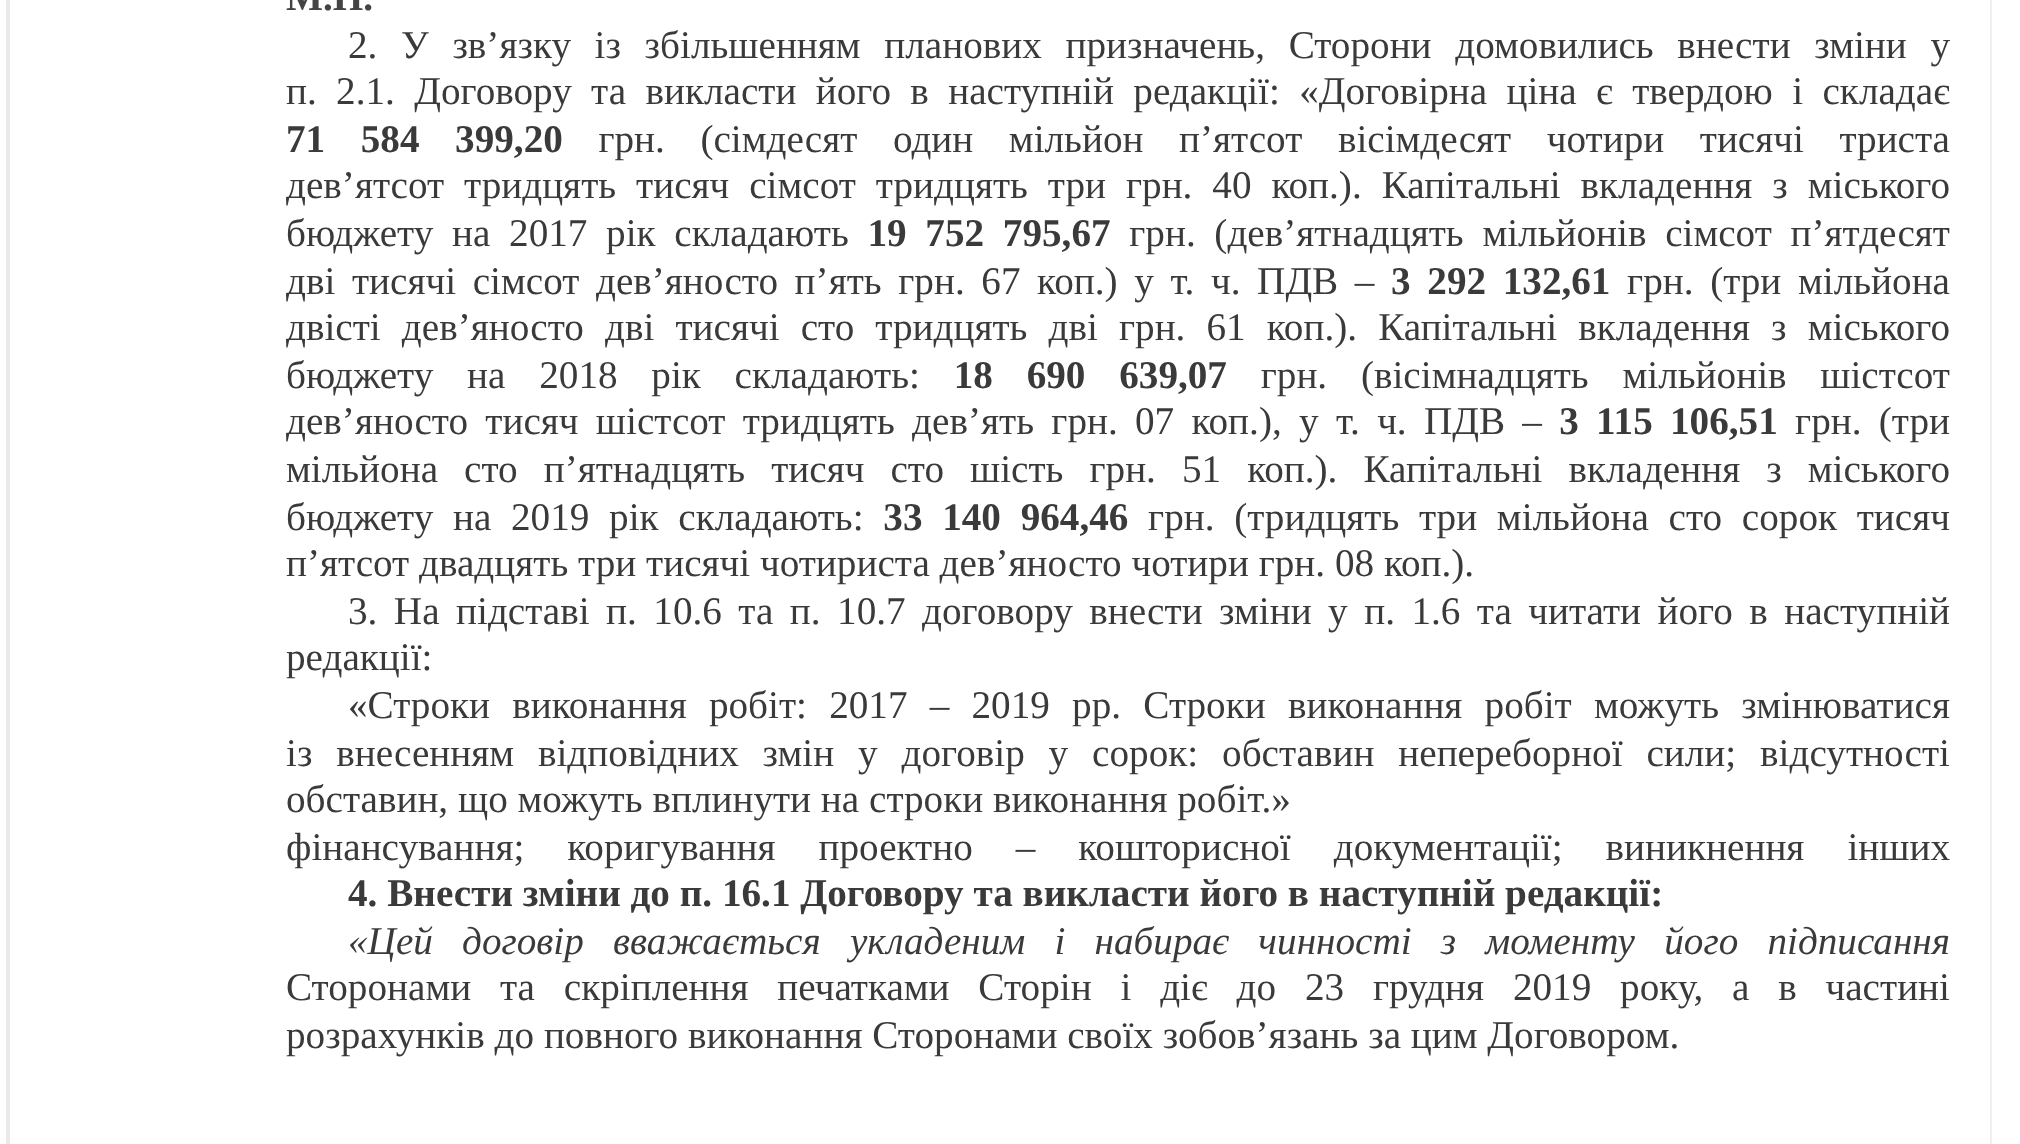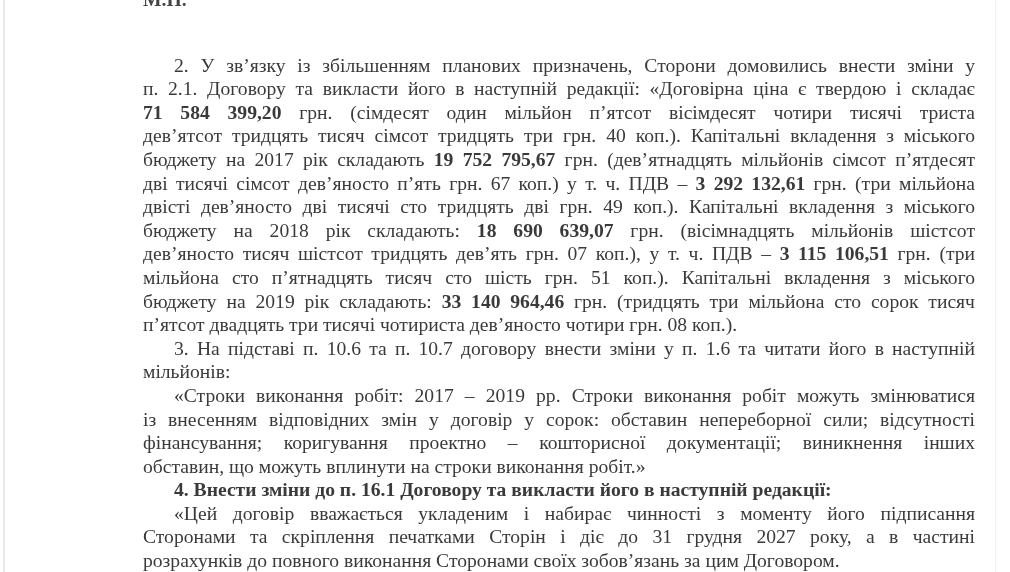--- a/index.html
+++ b/index.html
@@ -30,41 +30,41 @@
 </head>
 <body>
 
 <div class="left-edge"></div>
 <div class="right-edge"></div>
 
 <div class="page" id="page">
   <div class="line last top-fragment">М.П.</div>
   <div id="sections">
       <div>
-        <span class="line" style="padding-left: 31px; margin-top: 42px;">2. У зв’язку із збільшенням планових призначень, Сторони домовились внести зміни у</span>
+        <span class="line" style="padding-left: 31px;">2. У зв’язку із збільшенням планових призначень, Сторони домовились внести зміни у</span>
         <span class="line">п. 2.1. Договору та викласти його в наступній редакції: «Договірна ціна є твердою і складає</span>
         <span class="line"><b>71 584 399,20</b>     грн. (сімдесят один мільйон п’ятсот вісімдесят чотири тисячі триста</span>
         <span class="line">дев’ятсот тридцять тисяч сімсот тридцять три грн. 40 коп.). Капітальні вкладення з міського</span>
         <span class="line">бюджету на 2017 рік складають <b>19 752 795,67</b> грн. (дев’ятнадцять мільйонів сімсот п’ятдесят</span>
         <span class="line">дві тисячі сімсот дев’яносто п’ять грн. 67 коп.) у т. ч. ПДВ – <b>3 292 132,61</b> грн. (три мільйона</span>
-        <span class="line">двісті дев’яносто дві тисячі сто тридцять дві грн. 49 коп.). Капітальні вкладення з міського</span>
+        <span class="line">двісті дев’яносто дві тисячі сто тридцять дві грн. 61 коп.). Капітальні вкладення з міського</span>
         <span class="line">бюджету на 2018 рік складають: <b>18 690 639,07</b> грн. (вісімнадцять мільйонів шістсот</span>
         <span class="line">дев’яносто тисяч шістсот тридцять дев’ять грн. 07 коп.), у т. ч. ПДВ – <b>3 115 106,51</b> грн. (три</span>
         <span class="line">мільйона сто п’ятнадцять тисяч сто шість грн. 51 коп.). Капітальні вкладення з міського</span>
         <span class="line">бюджету на 2019 рік складають: <b>33 140 964,46</b> грн. (тридцять три мільйона сто сорок тисяч</span>
         <span class="line last">п’ятсот двадцять три тисячі чотириста дев’яносто чотири грн. 08 коп.).</span>
       </div>
       <div>
         <span class="line" style="padding-left: 31px;">3. На підставі п. 10.6 та п. 10.7 договору внести зміни у п. 1.6 та читати його в наступній</span>
-        <span class="line last">мільйонів:</span>
+        <span class="line last">редакції:</span>
         <span class="line" style="padding-left: 31px;">«Строки виконання робіт: 2017 – 2019 рр. Строки виконання робіт можуть змінюватися</span>
         <span class="line">із внесенням відповідних змін у договір у сорок: обставин непереборної сили; відсутності</span>
+        <span class="line last">обставин, що можуть вплинути на строки виконання робіт.»</span>
         <span class="line">фінансування; коригування проектно – кошторисної документації; виникнення інших</span>
-        <span class="line last">обставин, що можуть вплинути на строки виконання робіт.»</span>
       </div>
       <div>
         <span class="line last" style="padding-left: 31px; font-weight: bold;">4. Внести зміни до п. 16.1 Договору та викласти його в наступній редакції:</span>
-        <span class="line" style="padding-left: 31px;">«Цей договір вважається укладеним і набирає чинності з моменту його підписання</span>
-        <span class="line">Сторонами та скріплення печатками Сторін і діє до 31 грудня 2027 року, а в частині</span>
+        <span class="line" style="padding-left: 31px; font-style: italic;">«Цей договір вважається укладеним і набирає чинності з моменту його підписання</span>
+        <span class="line">Сторонами та скріплення печатками Сторін і діє до 23 грудня 2019 року, а в частині</span>
         <span class="line last">розрахунків до повного виконання Сторонами своїх зобов’язань за цим Договором.</span>
       </div>
     </div>
 </div>
 
 </body></html>

